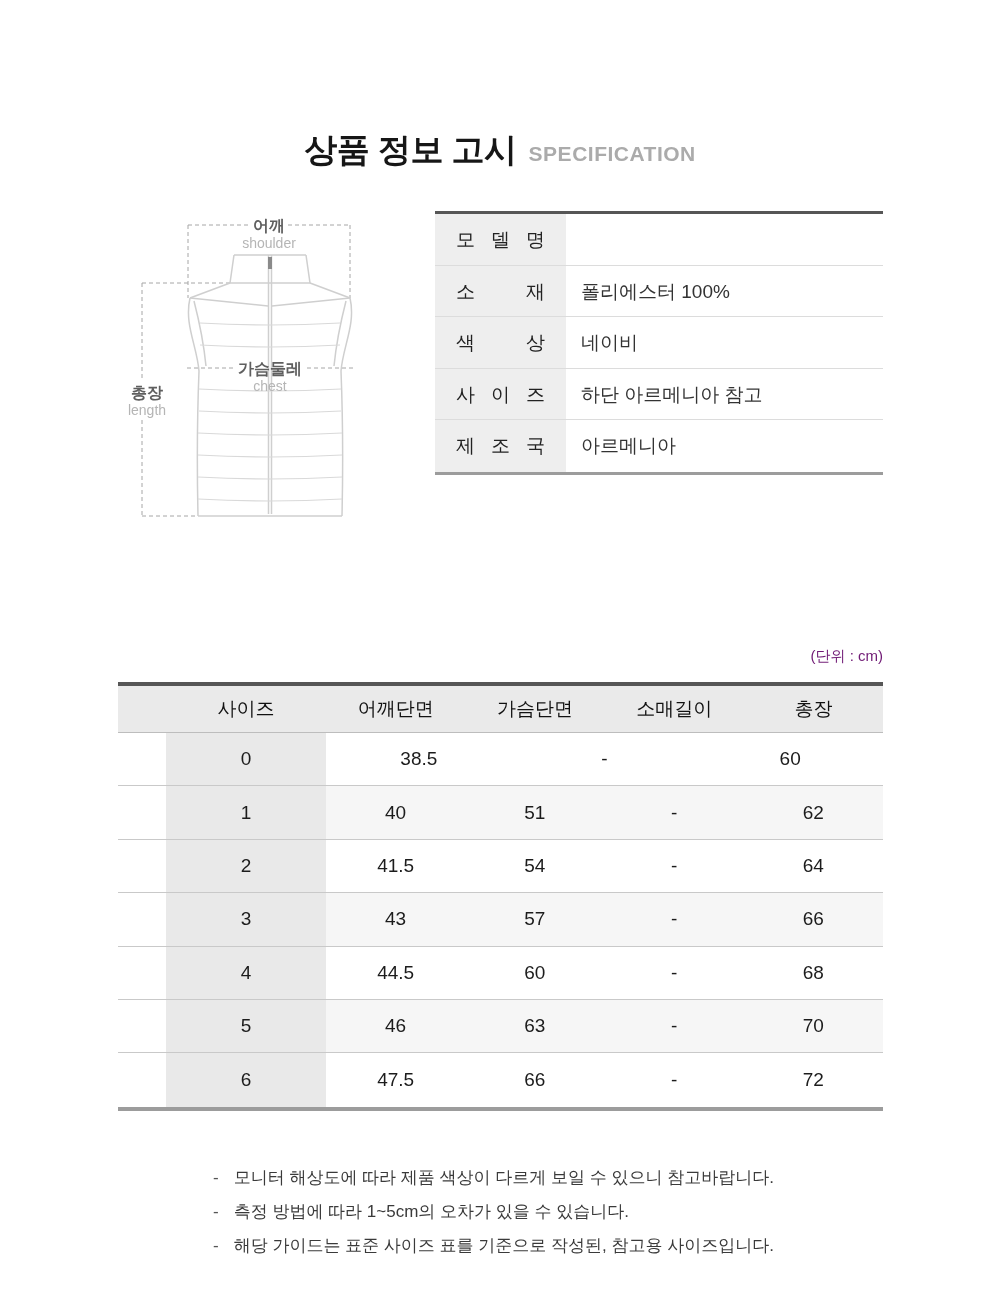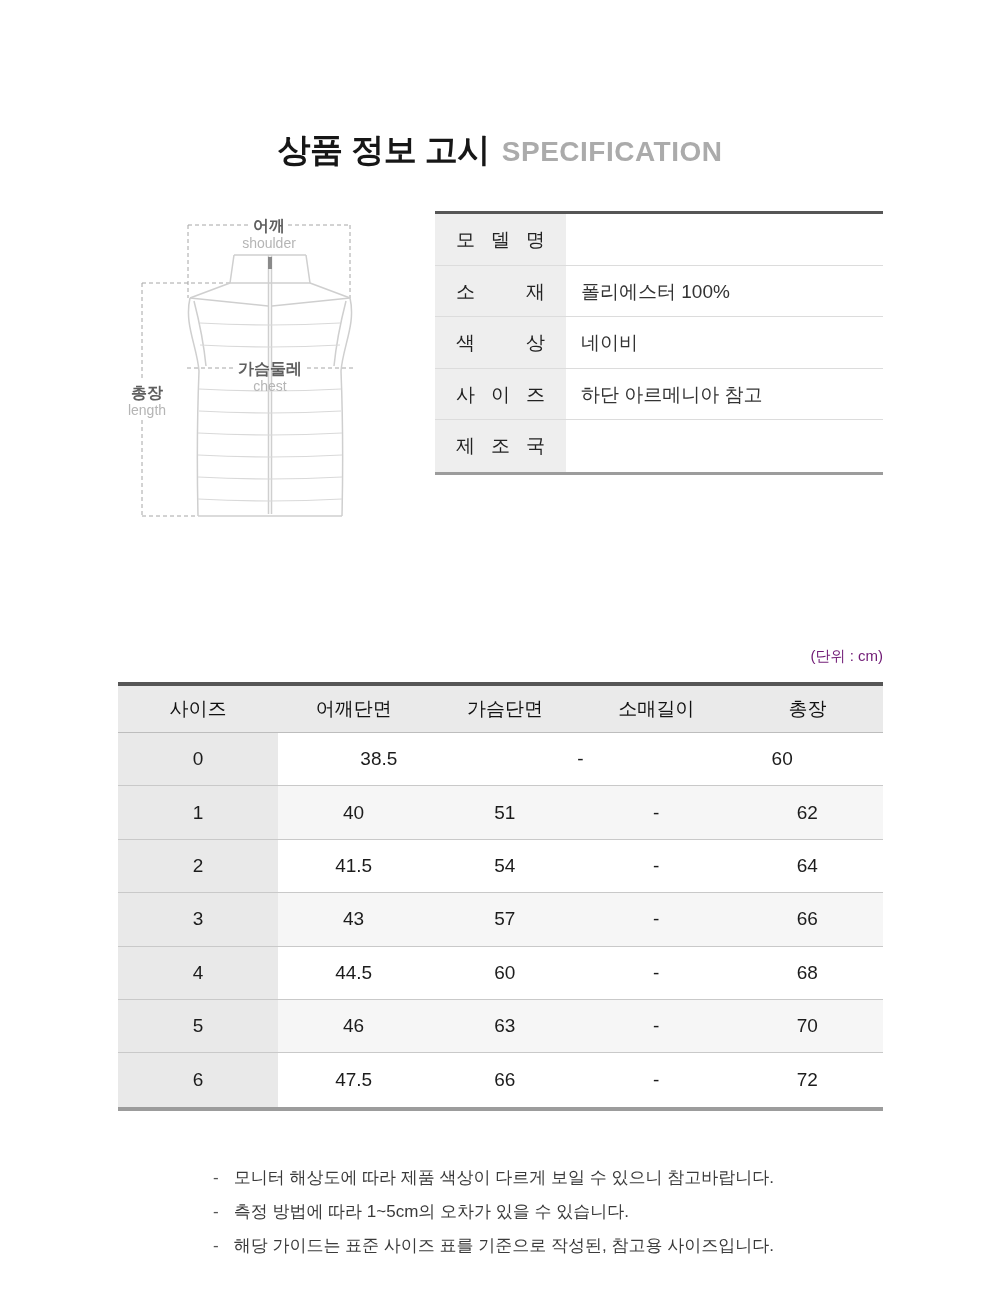--- a/index.html
+++ b/index.html
@@ -10,21 +10,21 @@
     font-family:"Liberation Sans","DejaVu Sans",sans-serif;
     overflow:hidden;
   }
 
   
   .title-row{
     position:absolute;top:128px;left:0;width:1000px;
     display:flex;justify-content:center;align-items:baseline;gap:12px;
   }
   .title-ko{font-size:33px;font-weight:bold;color:#161616;letter-spacing:-0.5px;}
-  .title-en{font-size:28px;font-weight:bold;color:#ababab;letter-spacing:0.5px;}
+  .title-en{font-size:21px;font-weight:bold;color:#ababab;letter-spacing:0.5px;}
 
   
   .diagram{position:absolute;left:120px;top:206px;width:250px;height:330px;}
 
   
   .spec-table{
     position:absolute;left:435px;top:211px;width:448px;
     border-top:3px solid #565656;
     border-bottom:3px solid #9c9c9c;
     box-sizing:border-box;
@@ -62,21 +62,21 @@
     border-bottom:4px solid #9c9c9c;
     box-sizing:border-box;
   }
   .st-row{display:flex;height:53.4px;box-sizing:border-box;border-bottom:1px solid #c9c9c9;}
   .st-row:last-child{border-bottom:none;}
   .st-header{height:47px;background:#eaeaea;border-bottom:1px solid #bdbdbd;}
   .st-cell{
     flex:1;display:flex;align-items:center;justify-content:center;
     font-size:19px;color:#1c1c1c;
   }
-  .st-cell.first{flex:none;width:160px;}
+  .st-cell.first{flex:none;width:160px;margin-left:48px;}
   .st-row:not(.st-header) .st-cell.first{background:#e9e9e9;}
   .st-row.shade .st-cell:not(.first){background:#f6f6f6;}
   .st-header .st-cell{color:#111111;}
 
   
   .notes{position:absolute;left:213px;top:1166px;width:680px;}
   .note-line{display:flex;gap:15px;margin-bottom:11px;font-size:17px;color:#3a3a3a;line-height:23px;}
   .note-line:last-child{margin-top:3px;}
   .note-dash{color:#555555;}
 </style>
@@ -168,20 +168,21 @@
     <div class="spec-row">
       <div class="spec-label">색 상</div>
       <div class="spec-value">네이비</div>
     </div>
     <div class="spec-row">
       <div class="spec-label">사 이 즈</div>
       <div class="spec-value">하단 아르메니아 참고</div>
     </div>
     <div class="spec-row">
       <div class="spec-label">제 조 국</div>
+      <div class="spec-value">아르메니아</div>
     </div>
   </div>
 
   <div class="unit-label">(단위 : cm)</div>
 
   <div class="size-table">
     <div class="st-row st-header">
       <div class="st-cell first">사이즈</div>
       <div class="st-cell">어깨단면</div>
       <div class="st-cell">가슴단면</div>

